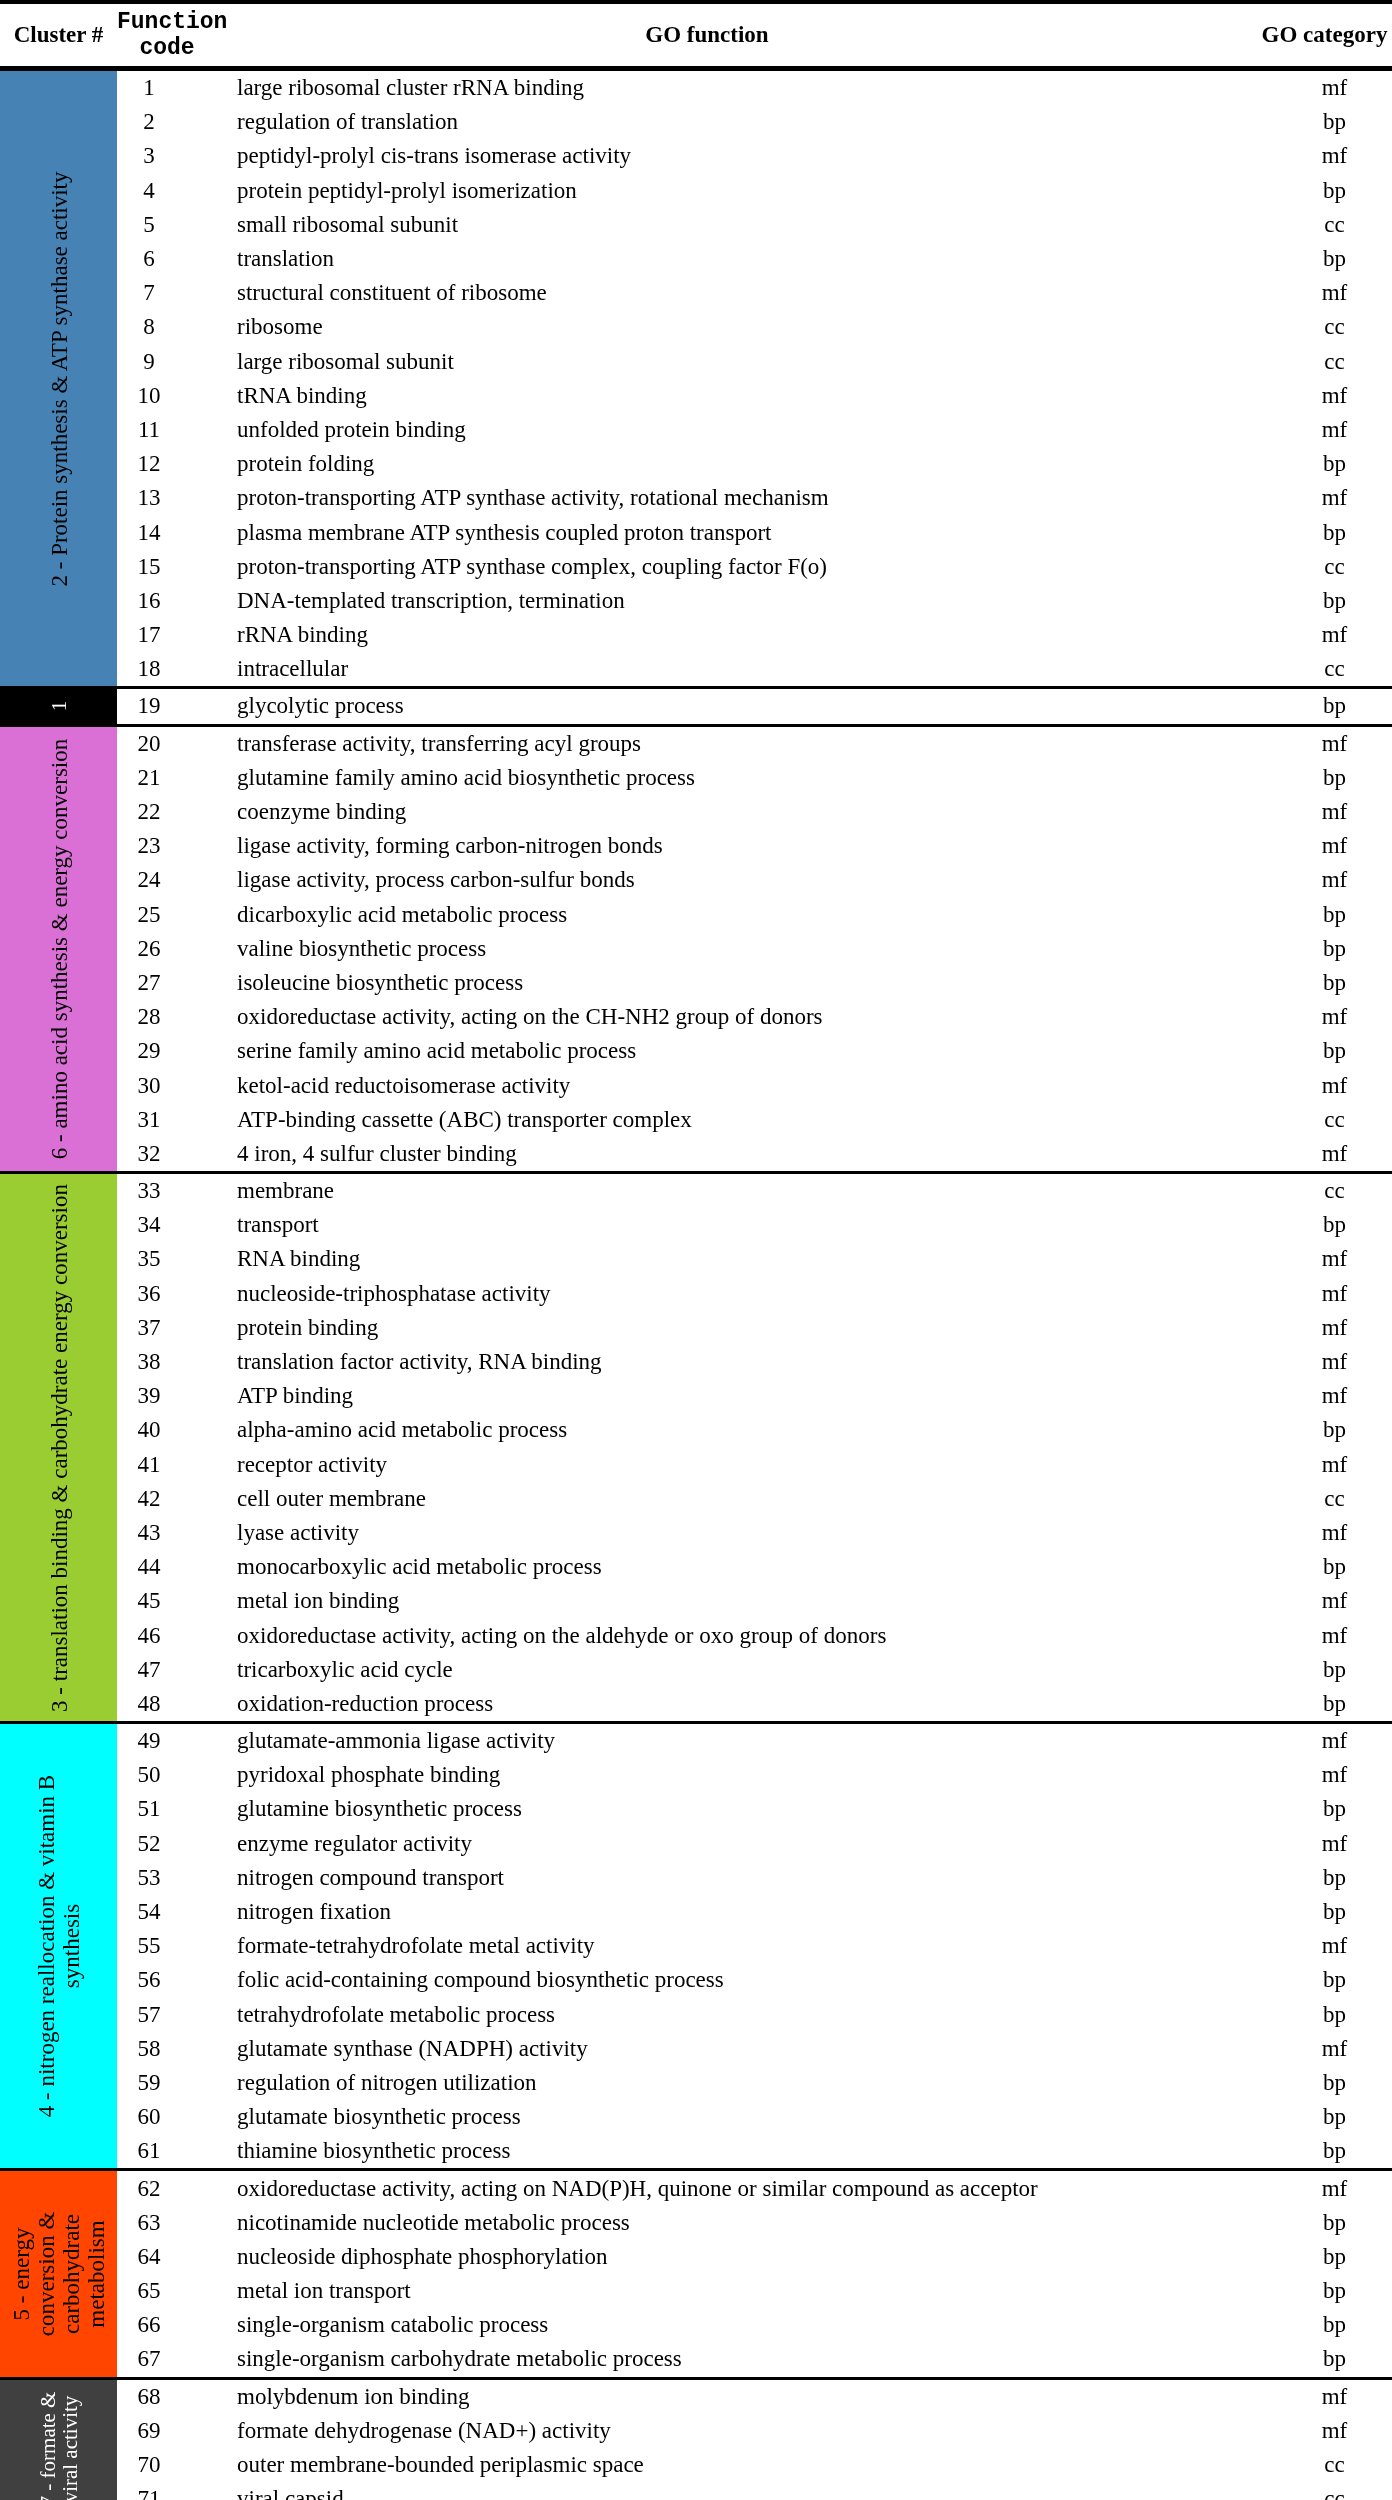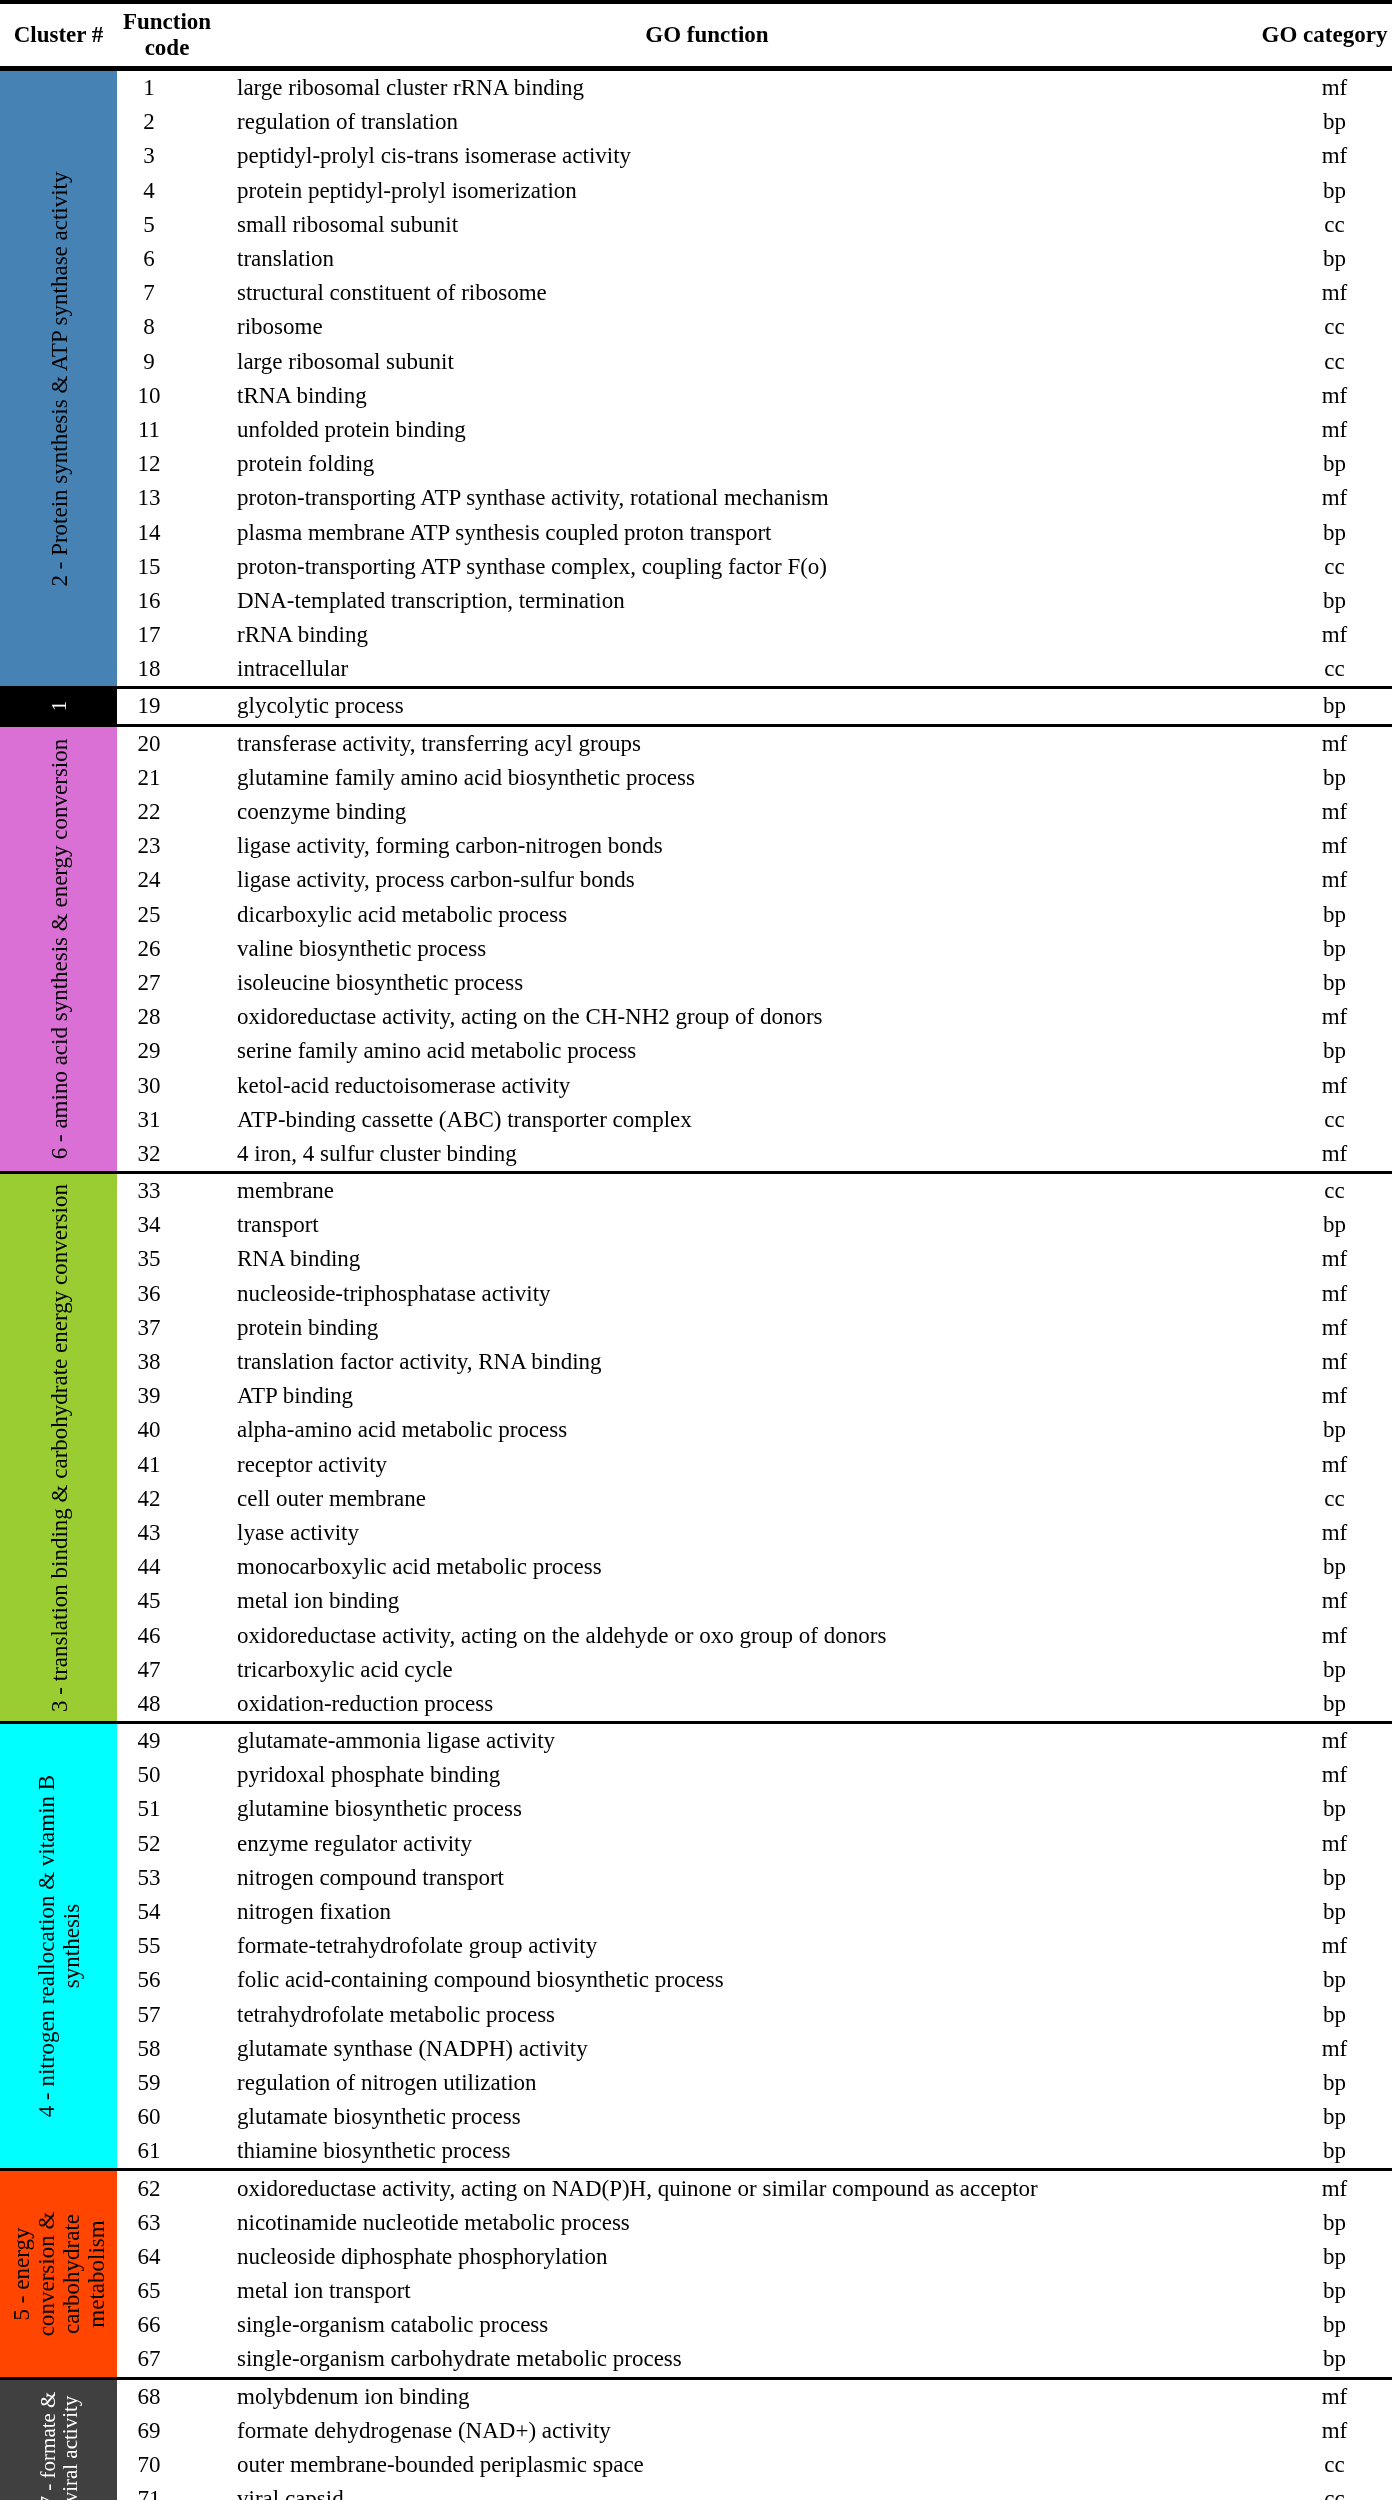--- a/index.html
+++ b/index.html
@@ -7,21 +7,21 @@
   table { border-collapse:collapse; width:1392px; table-layout:fixed; }
   col.c-cluster { width:117px; }
   col.c-code { width:100px; }
   col.c-func { width:1040px; }
   col.c-cat { width:135px; }
   thead th {
     font-weight:bold; font-size:23px; line-height:26px; height:62px; padding:0;
     border-top:4px solid #000; border-bottom:5px solid #000; vertical-align:middle;
   }
   thead th.h-cluster { text-align:center; white-space:nowrap; }
-  thead th.h-code { text-align:center; }
+  thead th.h-code { text-align:center;font-family:Liberation Mono, monospace; }
   thead th.h-func { text-align:center; padding-right:60px; }
   thead th.h-cat { text-align:center; padding-left:0; }
   tbody td { height:34.2px; padding:0; font-size:23px; line-height:26px; vertical-align:middle; }
   td.code { text-align:center; padding-right:36px; }
   td.func { text-align:left; padding-left:20px; white-space:nowrap; }
   td.cat { text-align:center; padding-left:20px; }
   tr.group-start td { border-top:3px solid #000; }
   tr.last-row td { border-bottom:5px solid #000; }
   td.cluster { padding:0; position:relative; overflow:hidden; }
   td.cluster .vlabel {
@@ -329,21 +329,21 @@
         <td class="func">nitrogen compound transport</td>
         <td class="cat">bp</td>
       </tr>
       <tr>
         <td class="code">54</td>
         <td class="func">nitrogen fixation</td>
         <td class="cat">bp</td>
       </tr>
       <tr>
         <td class="code">55</td>
-        <td class="func">formate-tetrahydrofolate group activity</td>
+        <td class="func">formate-tetrahydrofolate metal activity</td>
         <td class="cat">mf</td>
       </tr>
       <tr>
         <td class="code">56</td>
         <td class="func">folic acid-containing compound biosynthetic process</td>
         <td class="cat">bp</td>
       </tr>
       <tr>
         <td class="code">57</td>
         <td class="func">tetrahydrofolate metabolic process</td>

